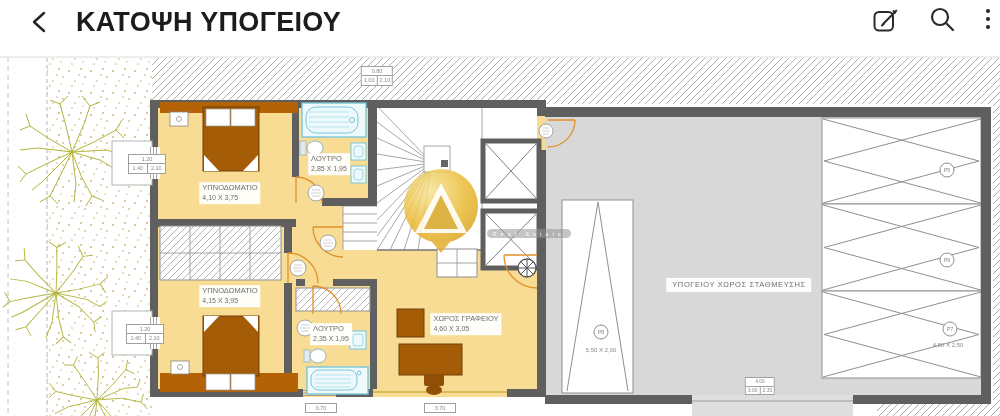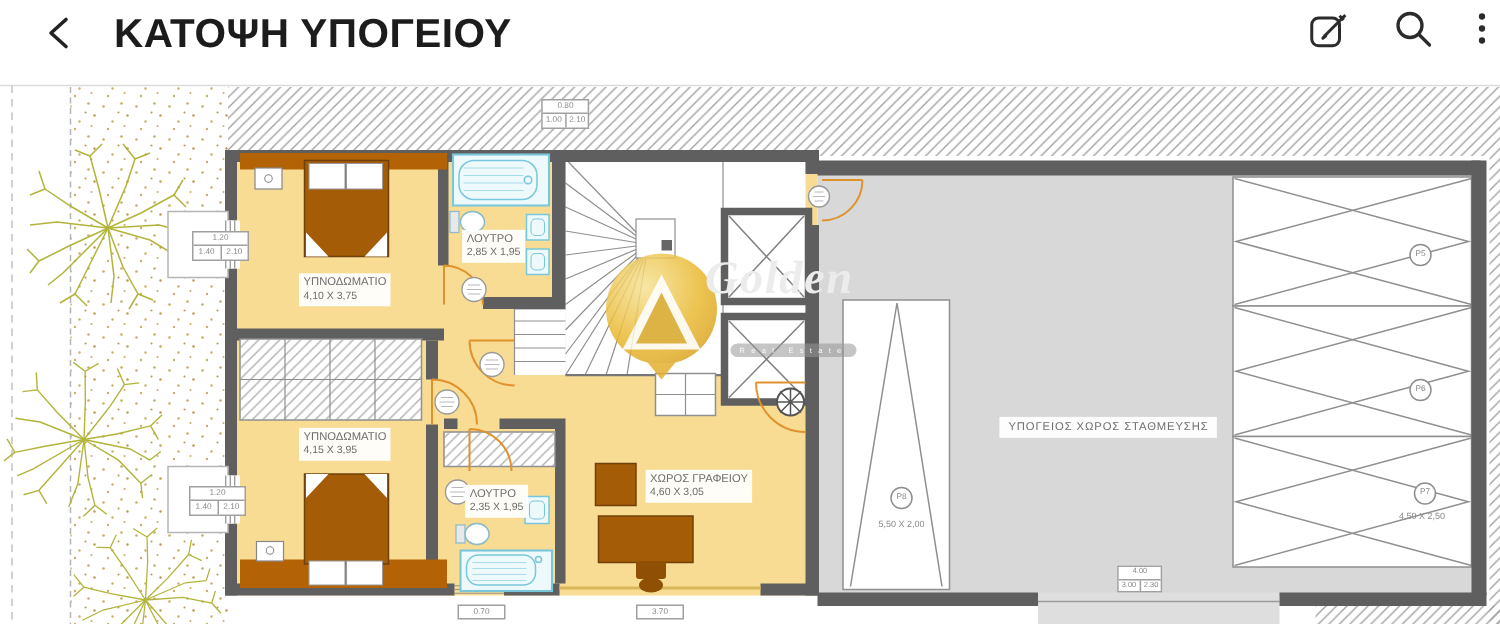--- a/index.html
+++ b/index.html
@@ -307,21 +307,21 @@
     </div>
     <div class="plan-label" style="left:331px;top:334px;">
       <div class="nm">ΛΟΥΤΡΟ</div>
         <div class="dm">2,35 X 1,95</div>
     </div>
     <div class="plan-label" style="left:466px;top:324px;">
       <div class="nm">ΧΩΡΟΣ ΓΡΑΦΕΙΟΥ</div>
         <div class="dm">4,60 X 3,05</div>
     </div>
     <div class="plan-label parking-name" style="left:739px;top:285px;">
-      <div class="nm">ΥΠΟΓΕΙΟΣ ΧΩΡΟΣ ΣΤΑΘΜΕΥΣΗΣ</div>
+      <div class="nm">ΥΠΟΓΕΙΟΥ ΧΩΡΟΣ ΣΤΑΘΜΕΥΣΗΣ</div>
     </div>
 
     <div class="pspot" style="left:947px;top:170px;">P5</div>
     <div class="pspot" style="left:947px;top:260px;">P6</div>
     <div class="pspot" style="left:950px;top:329px;">P7</div>
     <div class="pdim" style="left:948px;top:345px;">4,50 X 2,50</div>
     <div class="pspot" style="left:601px;top:332px;">P8</div>
     <div class="pdim" style="left:601px;top:350px;">5,50 X 2,00</div>
 
     <div class="dimbox w30" style="left:377px;top:66px;">
@@ -352,16 +352,15 @@
           <span>2.30</span>
         </div>
     </div>
     <div class="dimbox w32" style="left:321px;top:403px;">
       <div class="r1">0.70</div>
     </div>
     <div class="dimbox w32" style="left:440px;top:403px;">
       <div class="r1">3.70</div>
     </div>
 
-    <div class="wm" style="left:470px;top:169px;">Golden</div>
     <div class="wm-tag" style="left:487px;top:229px;">Real Estate</div>
   </div>
 </div>
 
 </body></html>

